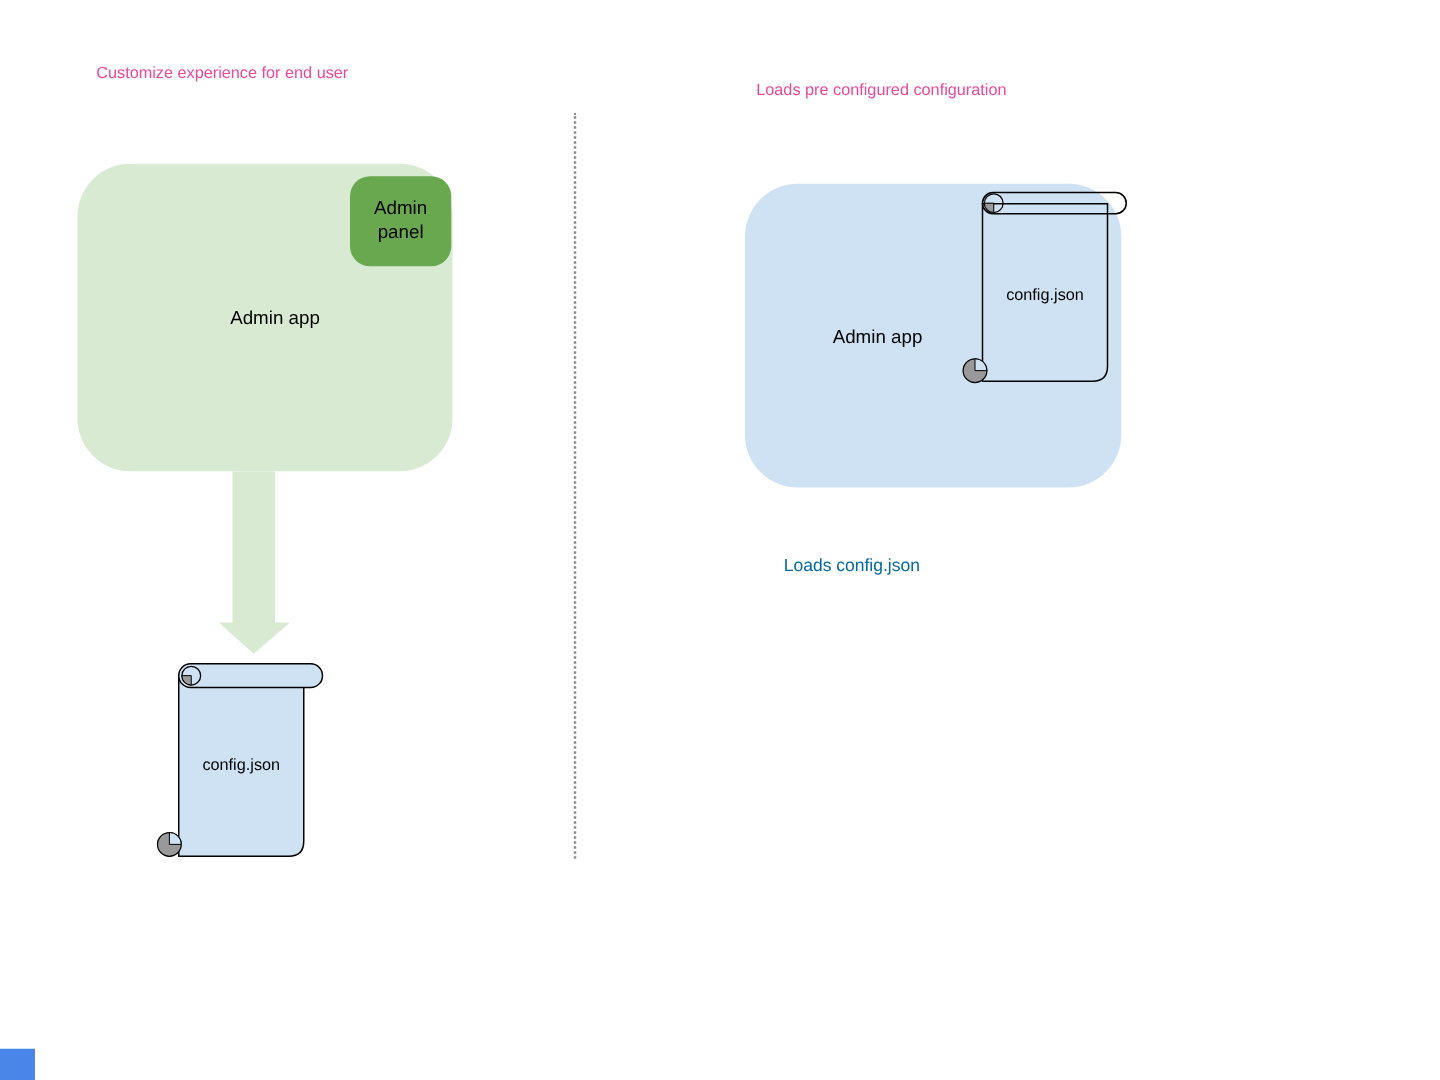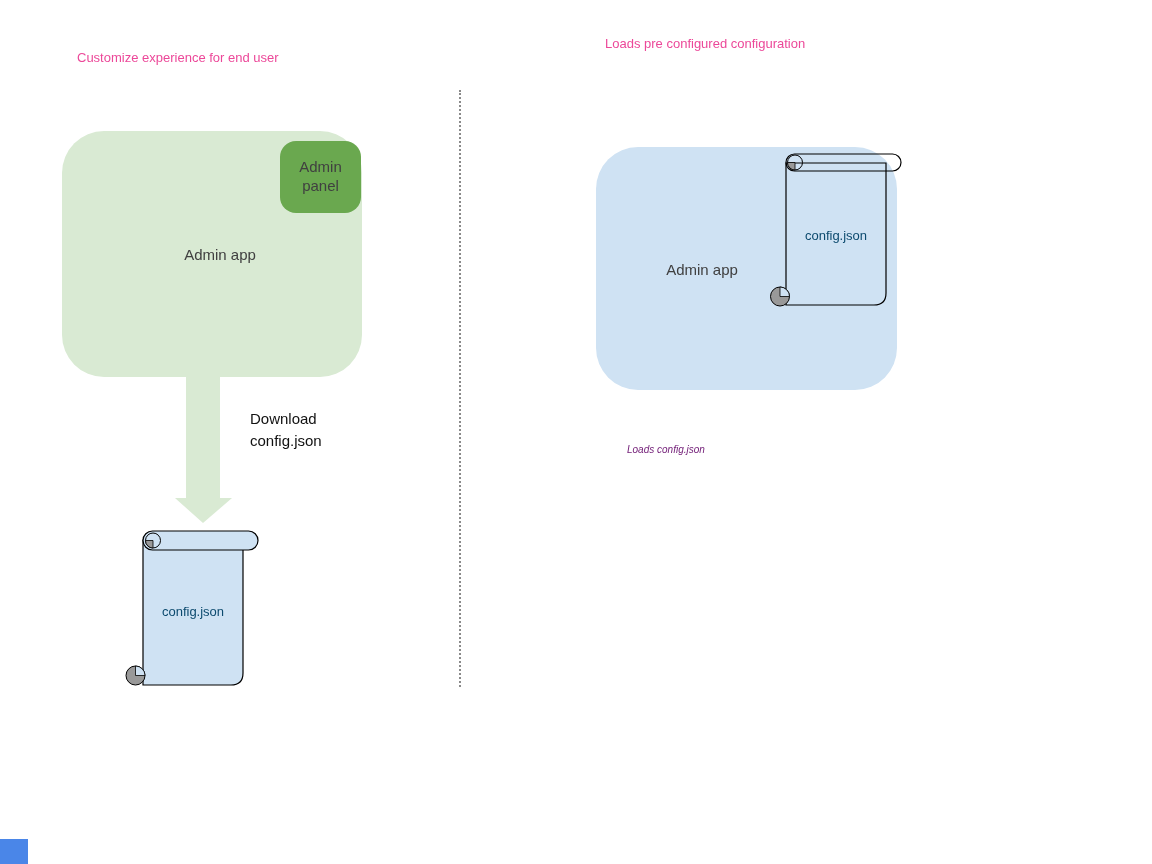--- a/index.html
+++ b/index.html
@@ -15,26 +15,26 @@
     overflow: hidden;
   }
   .abs { position: absolute; }
   .title {
     font-size: 13px;
     color: #ec4899;
     white-space: nowrap;
   }
   .shape-label {
     font-size: 15px;
-    color: #404040;
+    color: #000000;
     text-align: center;
   }
   .file-label {
     font-size: 13px;
-    color: #0c4a6e;
+    color: #000000;
     text-align: center;
   }
   .admin-app {
     left: 62px; top: 131px;
     width: 300px; height: 246px;
     border-radius: 42px;
   }
   .admin-app-label {
     left: 16px; right: 0; top: 115px;
   }
@@ -50,37 +50,36 @@
   }
   .down-arrow { left: 168px; top: 377px; }
   .arrow-label {
     left: 250px; top: 408px;
     width: 100px;
     font-size: 15px;
     line-height: 22px;
     color: #111111;
   }
   .left-title  { left: 77px;  top: 50px; }
-  .right-title { left: 605px; top: 36px; }
+  .right-title { left: 605px; top: 64px; }
   .left-scroll { left: 124px; top: 528px; }
   .left-scroll-label { left: 143px; top: 604px; width: 100px; }
   .demo-app {
     left: 596px; top: 147px;
     width: 301px; height: 243px;
     border-radius: 42px;
   }
   .demo-app-label { left: 627px; top: 261px; width: 150px; }
   .right-scroll { left: 764px; top: 150px; }
   .right-scroll-label { left: 786px; top: 228px; width: 100px; }
   .caption {
     left: 627px; top: 444px;
-    font-size: 10px;
-    color: #701a75;
+    font-size: 14px;
+    color: #0369a1;
     white-space: nowrap;
-    font-style: italic;
   }
   .divider {
     left: 459px; top: 90px;
     width: 0; height: 597px;
     border-left: 2px dotted #8a8a8a;
   }
   .stray-shape {
     left: 0; top: 839px;
     width: 28px; height: 25px;
   }
@@ -97,21 +96,20 @@
   </div>
 
   <div class="abs admin-panel shape-label" style="background-color: rgb(106, 168, 79);">
     <span>Admin panel</span>
   </div>
 
   <svg class="abs down-arrow" width="70" height="150">
     <polygon points="18,0 52,0 52,121 64,121 35,146 7,121 18,121" fill="#d9ead3"></polygon>
   </svg>
 
-  <div class="abs arrow-label">Download config.json</div>
 
   <svg class="abs left-scroll" width="142" height="162">
     <path d="M19,12 H119 V145 Q119,157 107,157 H19 Z" stroke="#000000" stroke-width="1.2" fill="#cfe2f3"></path>
     <rect x="19" y="3" width="115" height="19" rx="9.5" stroke="#000000" stroke-width="1.2" fill="#cfe2f3"></rect>
     <circle cx="29" cy="12.5" r="7.5" stroke="#000000" stroke-width="1" fill="#cfe2f3"></circle>
     <path d="M29,12.5 L29,20 A7.5,7.5 0 0 1 21.5,12.5 Z" stroke="#000000" stroke-width="0.8" fill="#999999"></path>
     <circle cx="11.5" cy="147.5" r="9.5" stroke="#000000" stroke-width="1" fill="#999999"></circle>
     <path d="M11.5,147.5 L11.5,138 A9.5,9.5 0 0 1 21,147.5 Z" stroke="#000000" stroke-width="0.8" fill="#cfe2f3"></path>
   </svg>
   <div class="abs file-label left-scroll-label">config.json</div>

